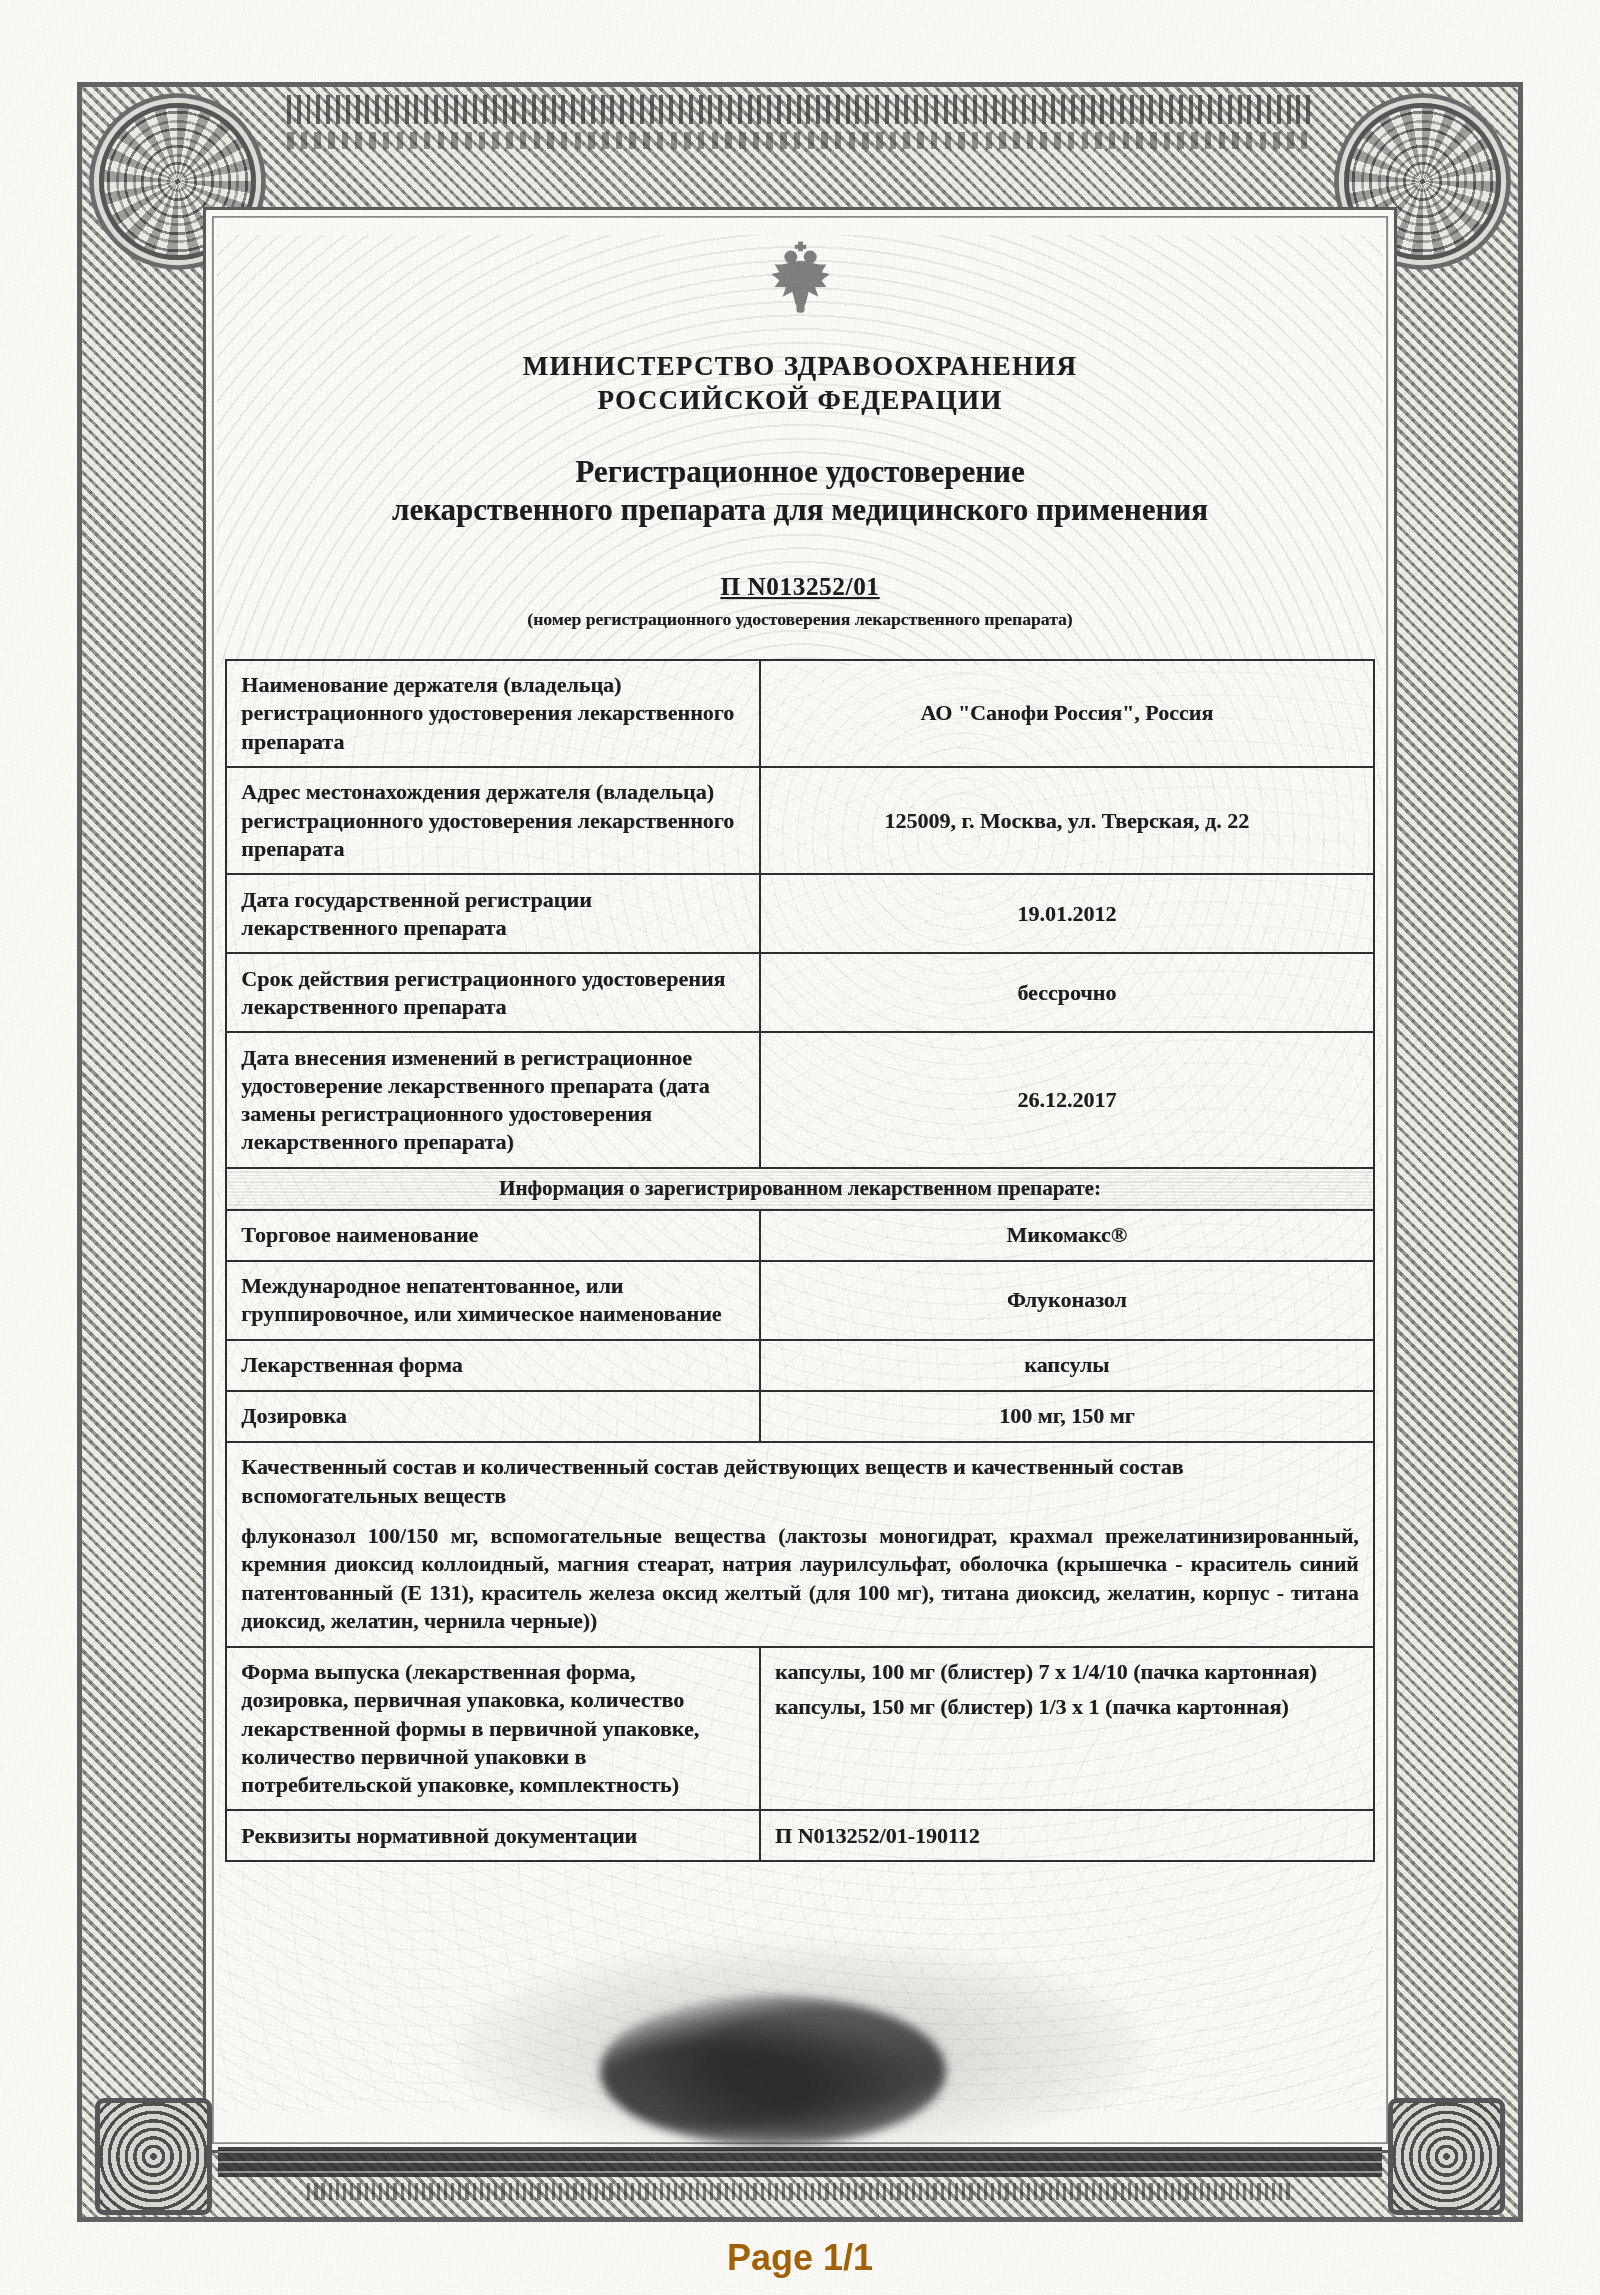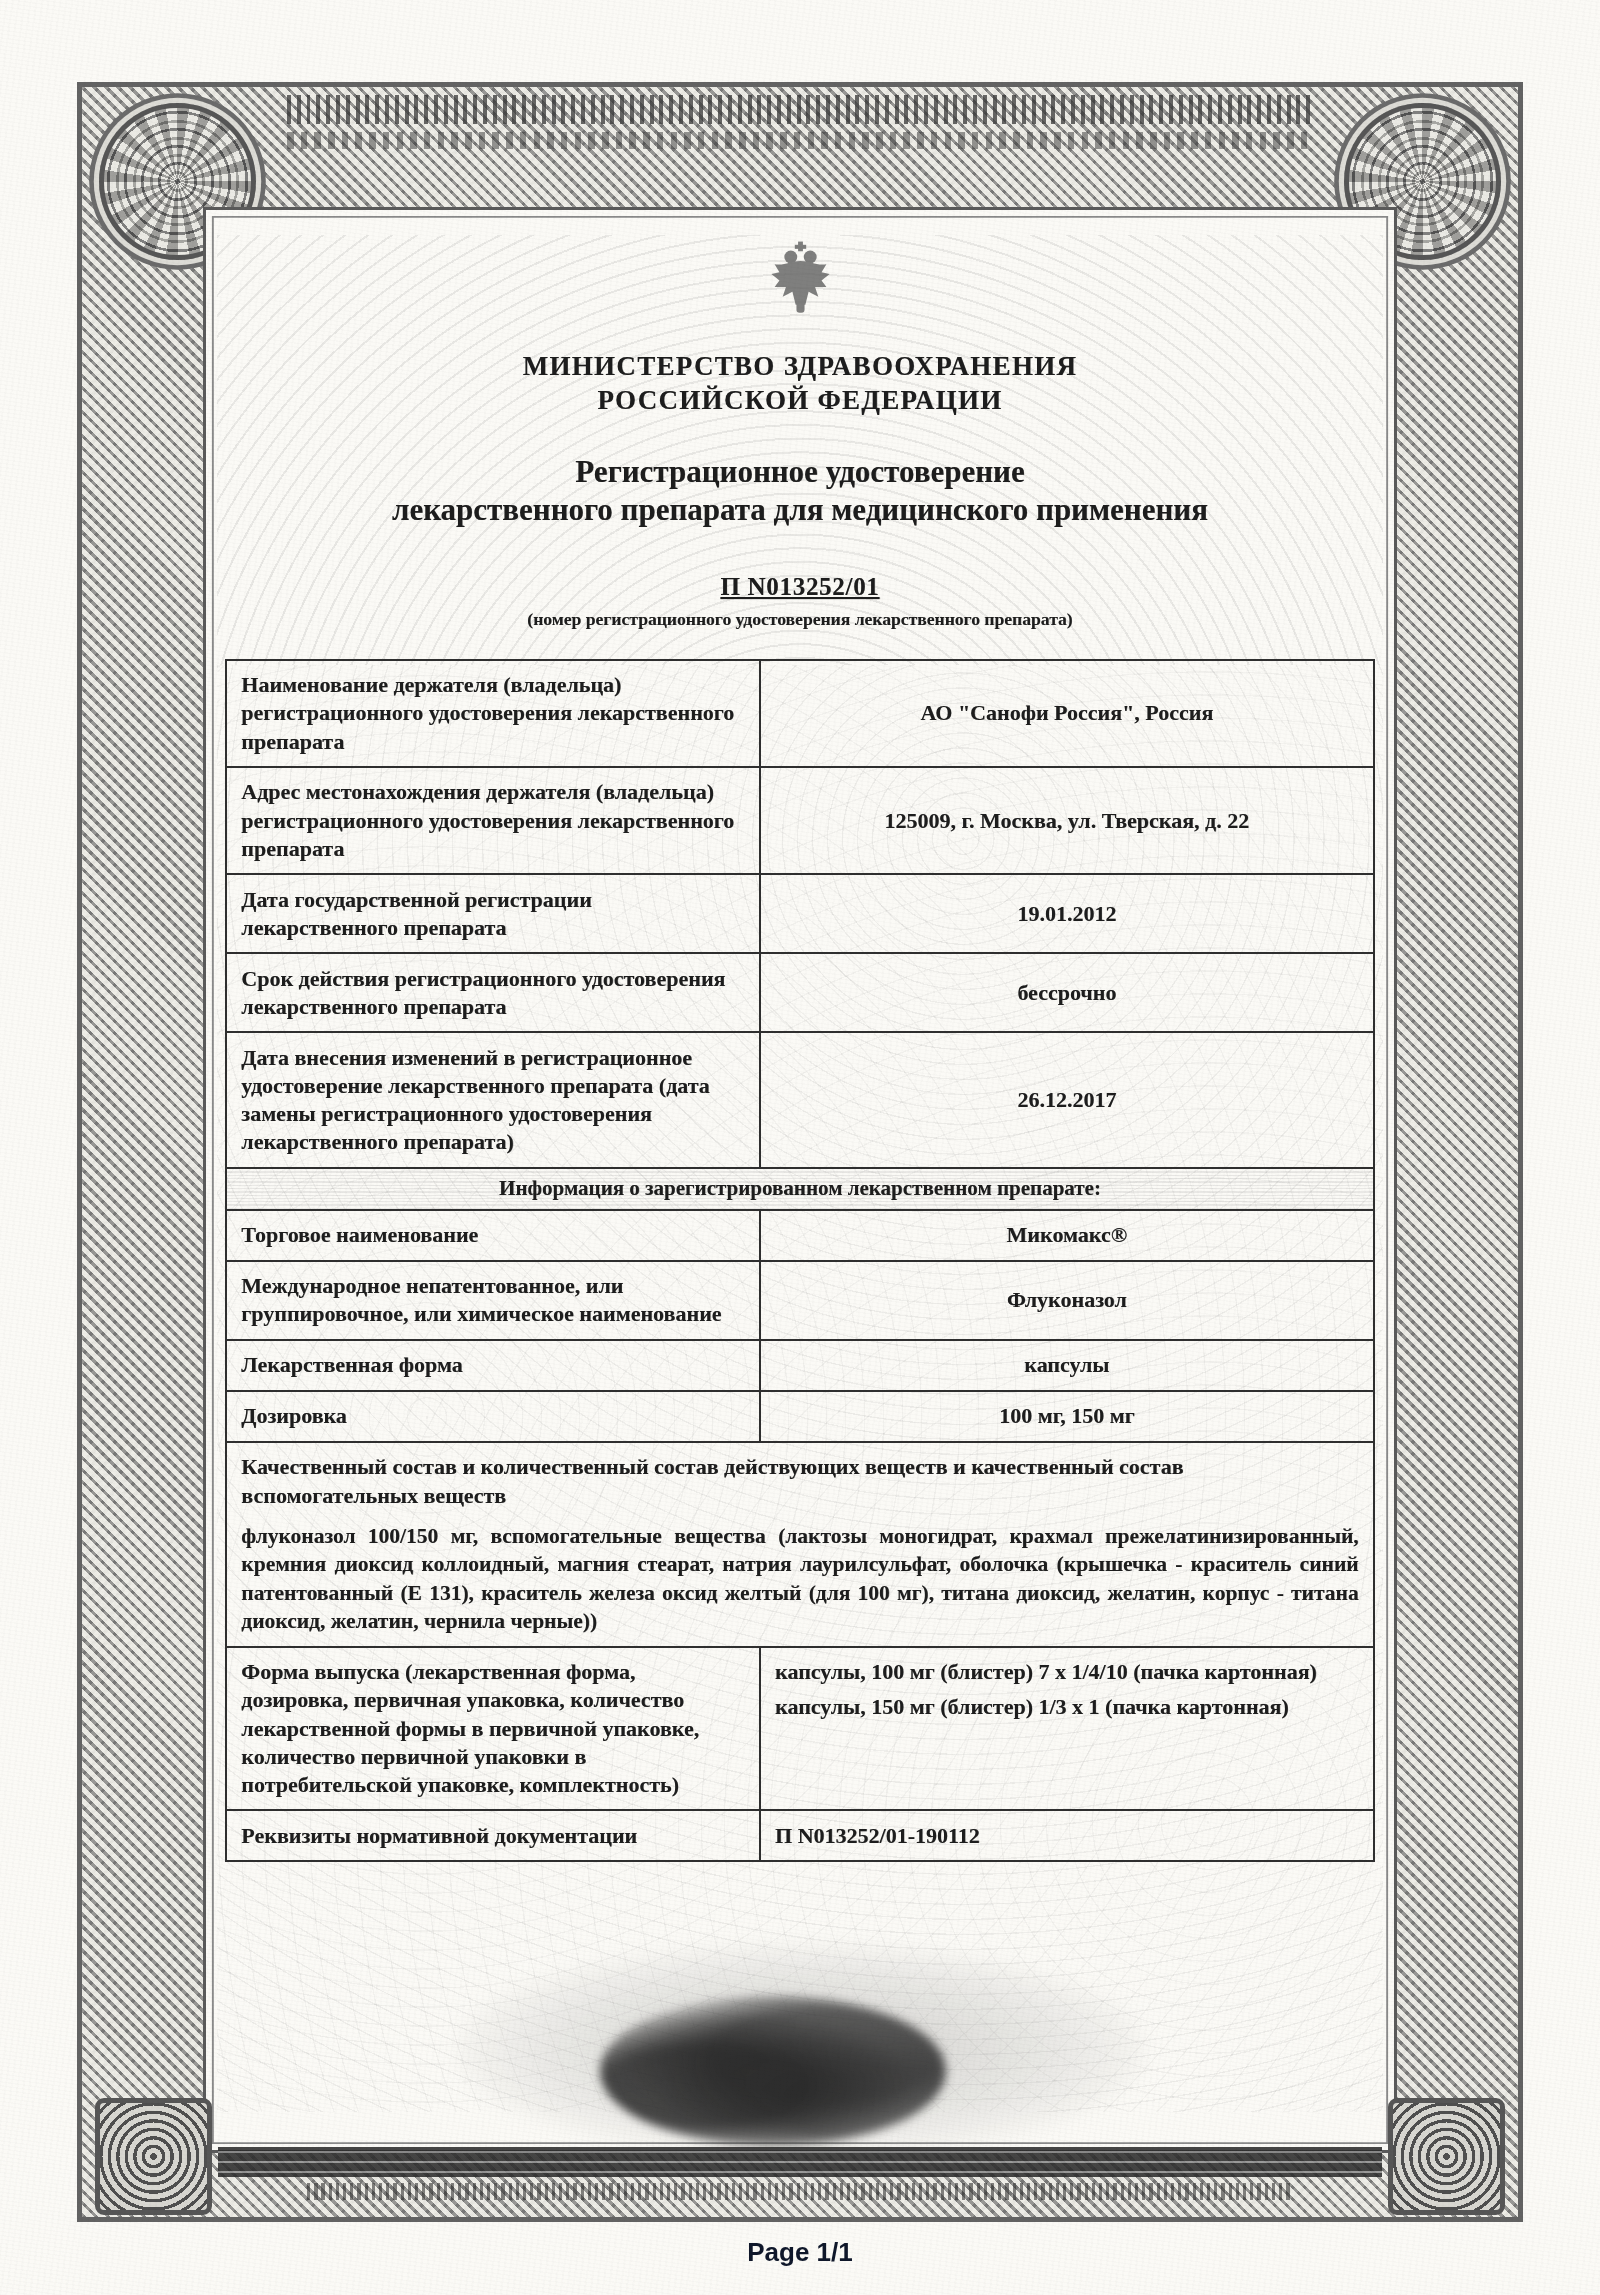--- a/index.html
+++ b/index.html
@@ -91,21 +91,21 @@
   .cert td.value { text-align:center; }
   .cert td.value.left { text-align:left; vertical-align:top; }
   .cert td.section { text-align:center; font-size:21px; padding:6.5px 14.3px;
     background: repeating-linear-gradient(0deg, rgba(130,130,130,.14) 0 1.3px, rgba(255,255,255,0) 1.3px 3.3px); }
   .cert td.composition { text-align:left; }
   .comp-head { font-weight:bold; font-size:22px; line-height:1.3; }
   .comp-text { margin-top:11.7px; font-size:21.5px; text-align:justify; line-height:1.32; }
   .release-line { margin-bottom:6.5px; }
 
   .page-label { position:absolute; top:2237px; left:0; right:0; text-align:center;
-    font-family:"Liberation Sans","DejaVu Sans",sans-serif; font-size:26px; font-weight:bold; color:#0f172a; }
+    font-family:"Liberation Sans","DejaVu Sans",sans-serif; font-size:36px; font-weight:bold; color:#a16207; }
 </style>
 </head>
 <body>
 
 <div class="page">
 
   <div class="frame-band"></div>
   <div class="ticks t1"></div>
   <div class="ticks t2"></div>
   <div class="rosette tl"></div>

